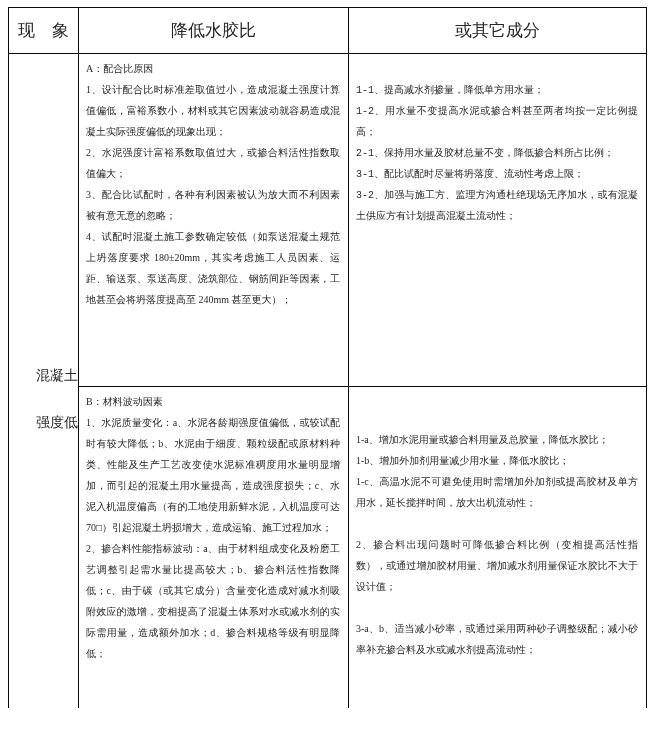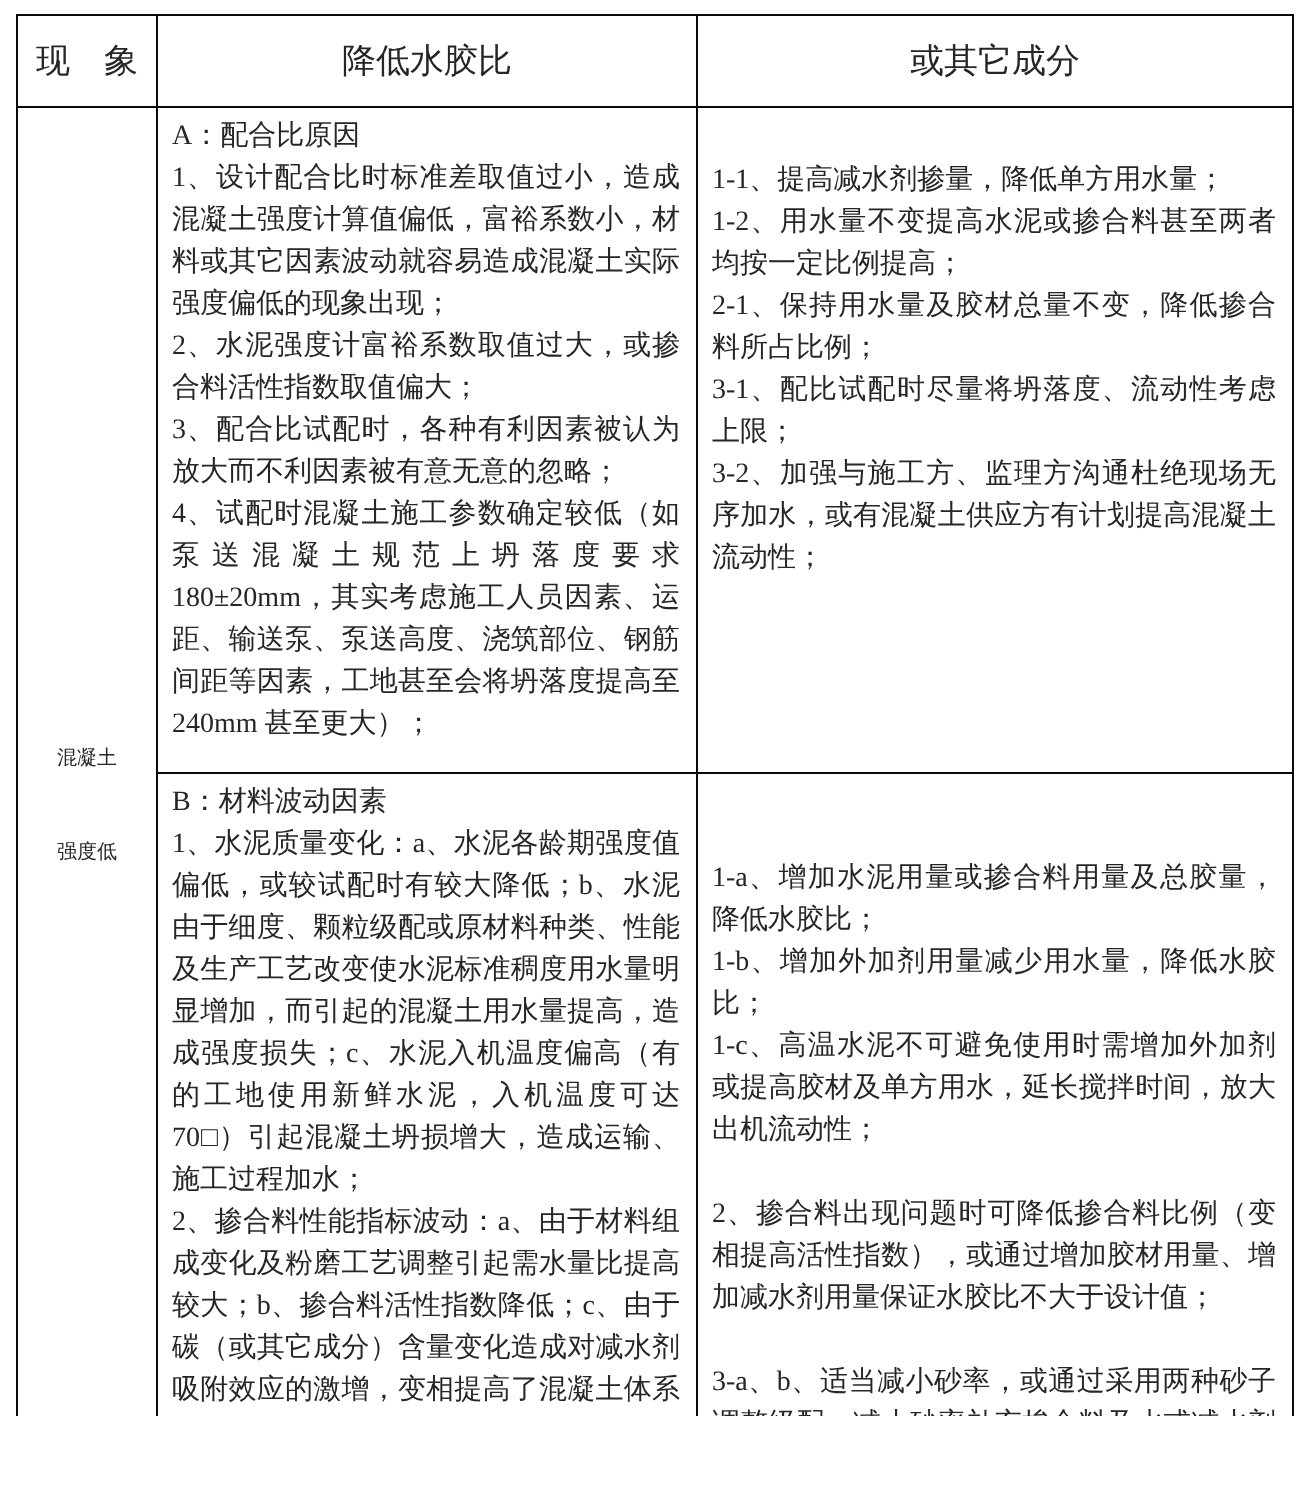--- a/index.html
+++ b/index.html
@@ -33,39 +33,39 @@
     font-weight: normal;
     text-align: center;
     vertical-align: middle;
     padding: 0 2px;
   }
   .col-phenomenon { width: 70px; }
   .col-factors    { width: 270px; }
   .col-treatment  { width: 298px; }
 
   td.cell-text {
-    font-size: 14px;
+    font-size: 10px;
     line-height: 21px;
     padding: 4px 8px 4px 7px;
     white-space: pre-line;
     text-align: justify;
   }
   tr.row-a { height: 333px; }
   tr.row-b { height: 357px; }
 
   td.phenomenon-cell {
-    text-align: center;
+    text-align: right;
     vertical-align: middle;
-    font-size: 10px;
+    font-size: 14px;
     padding: 0;
   }
   .phenomenon-line { line-height: 21px; }
   .phenomenon-gap { height: 26px; }
 
-  td.treatment-a { padding-top: 26px; }
+  td.treatment-a { padding-top: 26px; font-family: Liberation Mono, monospace; }
   td.treatment-b { padding-top: 42px; }
 </style>
 </head>
 <body>
 
 <div class="page">
   <table class="doc-table">
     <colgroup>
       <col class="col-phenomenon">
       <col class="col-factors">

